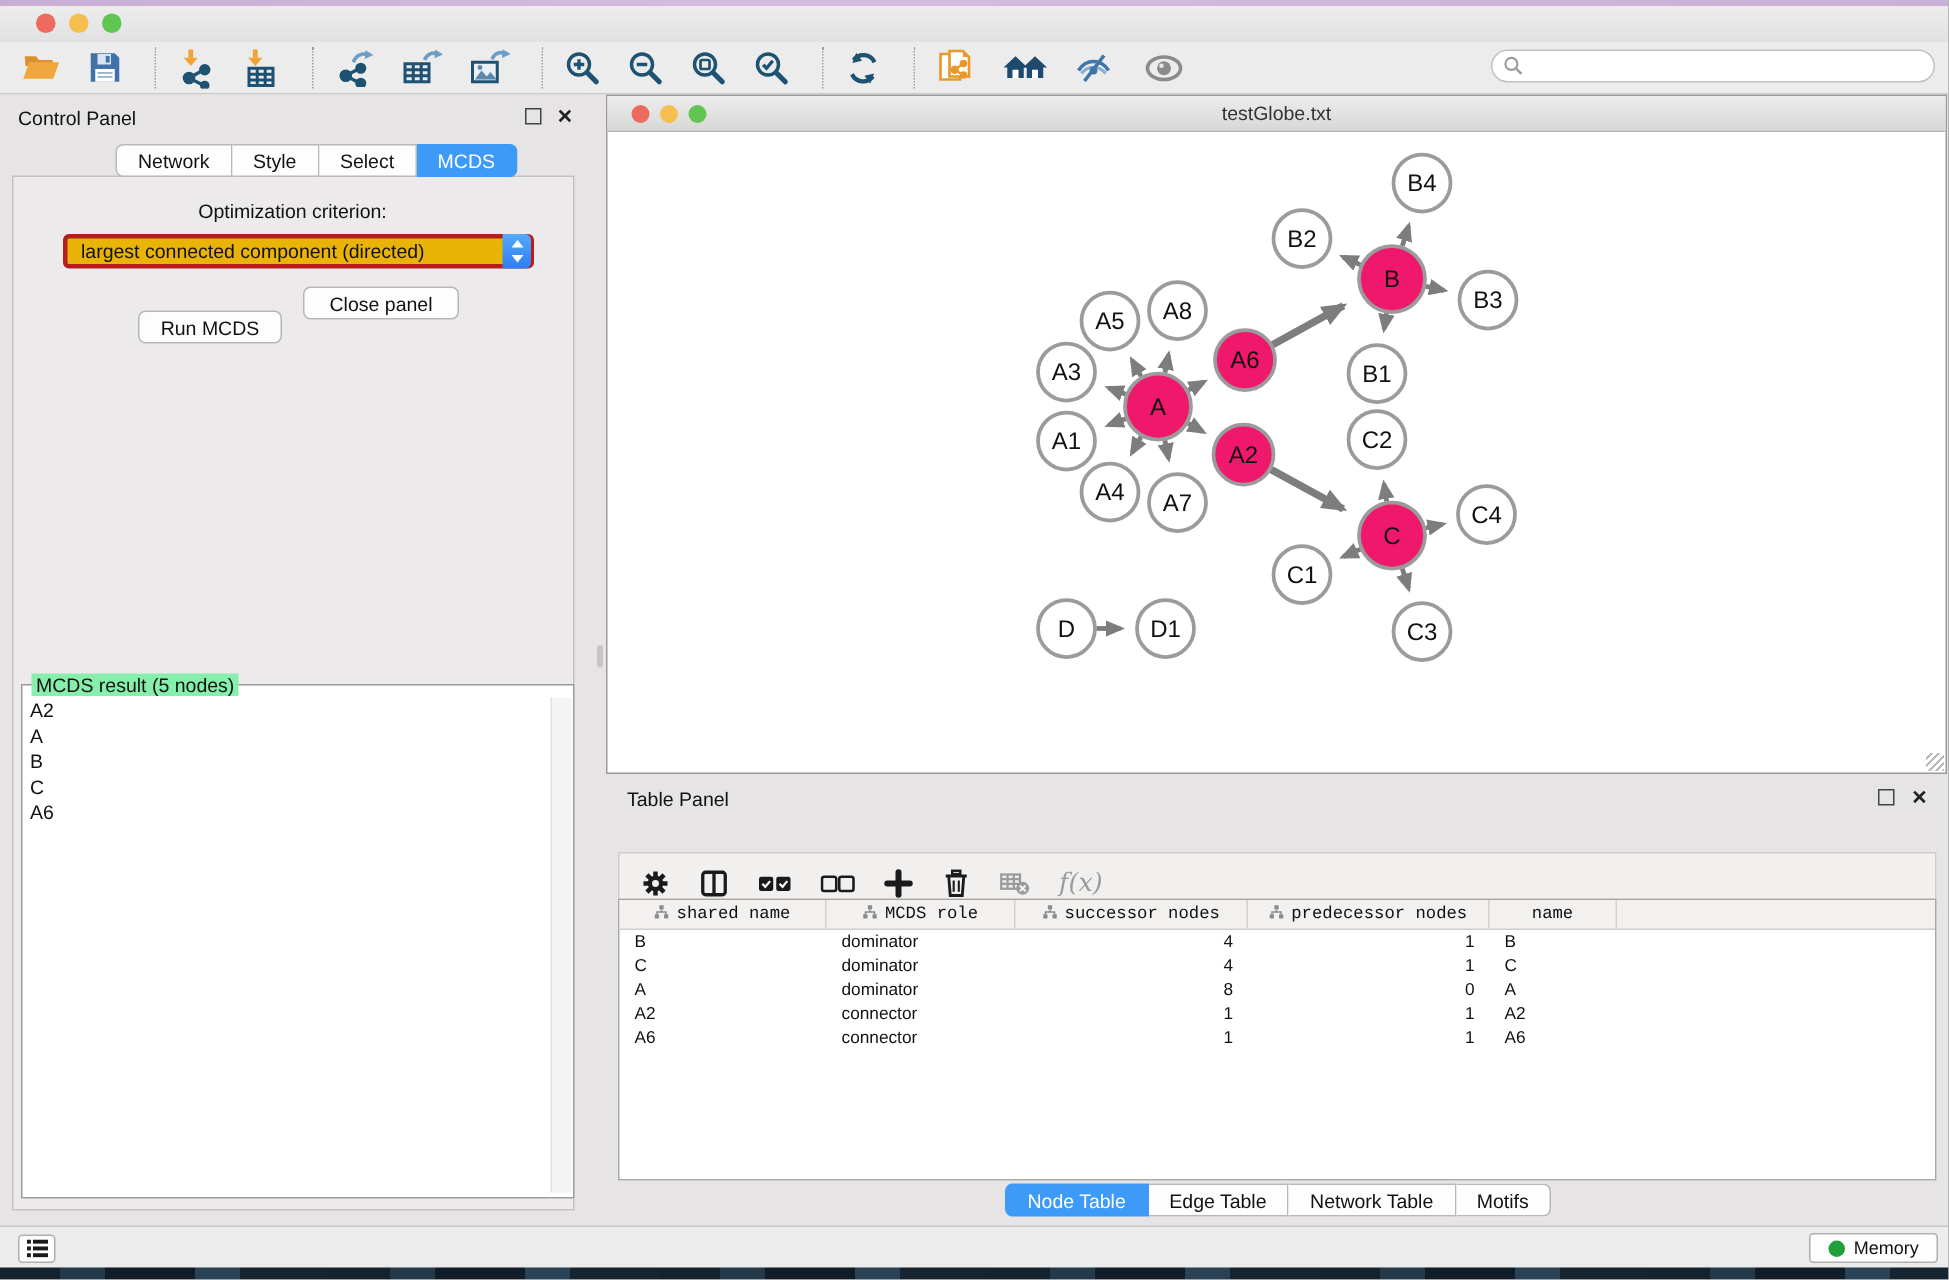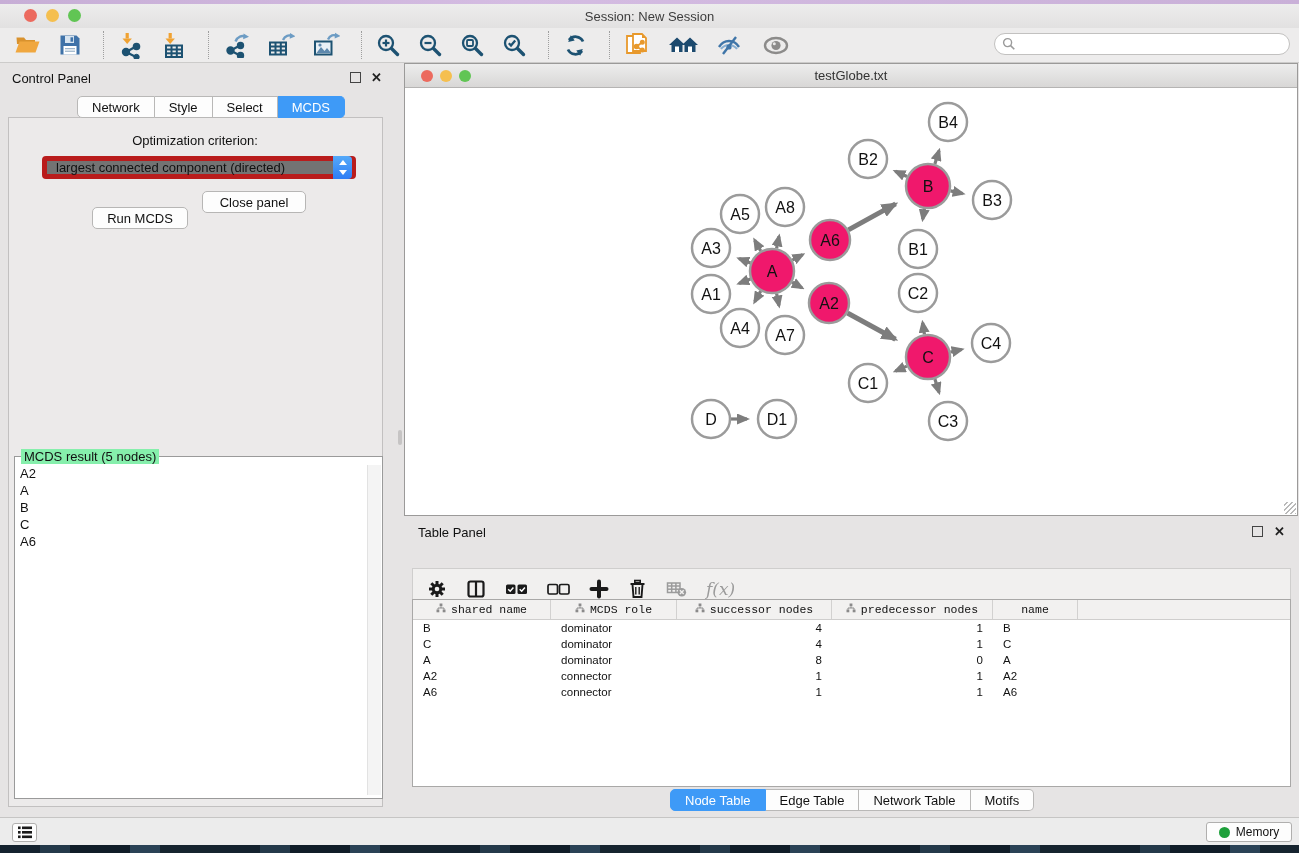--- a/index.html
+++ b/index.html
@@ -35,22 +35,22 @@
   .close-x { font-size:13px; font-weight:bold; color:#222; line-height:11px; }
   #cp-inner { left:8px; top:54px; width:375px; height:690px; background:#eceaea; border:1px solid #c2c0c0; }
   .tabrow { display:flex; }
   #cp-tabs { left:77px; top:33px; height:22px; z-index:3; }
   .tab { height:22px; border:1px solid #b9b8b7; border-left:none; background:#fdfdfd;
     font-size:13px; color:#111; display:flex; align-items:center; justify-content:center; padding:0 14px; }
   .tab.first { border-left:1px solid #b9b8b7; border-radius:5px 0 0 5px; }
   .tab.last { border-radius:0 5px 5px 0; }
   .tab.selected { background:#3e9af7; color:#fff; border-color:#3e9af7; }
   #opt-label { left:0; top:70px; width:390px; text-align:center; font-size:13px; color:#111; }
-  #criterion-select { left:42px; top:93px; width:314px; height:23px; background:#737373;
-    border:5px solid #b91c1c; border-radius:4px; display:flex; align-items:center; cursor:default; }
+  #criterion-select { left:42px; top:93px; width:314px; height:23px; background:#eab308;
+    border:3px solid #b91c1c; border-radius:4px; display:flex; align-items:center; cursor:default; }
   #criterion-value { padding-left:9px; font-size:13px; color:#111; flex:1; }
   #select-stepper { width:19px; height:23px; margin-right:-1px; border-radius:0 4px 4px 0;
     background:linear-gradient(#55aaf9,#2e7df5); position:relative; }
   #select-stepper:before, #select-stepper:after { content:""; position:absolute; left:5.5px;
     border-left:4px solid transparent; border-right:4px solid transparent; }
   #select-stepper:before { top:4px; border-bottom:5px solid #fff; }
   #select-stepper:after { bottom:4px; border-top:5px solid #fff; }
   .mac-btn { height:22px; background:#fdfdfd; border:1px solid #b7b6b5; border-radius:5px;
     font-size:13px; color:#111; display:flex; align-items:center; justify-content:center; cursor:default; }
   #run-btn { left:92px; top:144px; width:96px; }
@@ -104,21 +104,20 @@
 <body>
 
 <div id="root">
 
   <div class="abs" id="desktop-strip-top"></div>
 
   <div class="abs" id="titlebar">
     <div class="abs tl" style="left:24px;background:#ec6a5e;"></div>
     <div class="abs tl" style="left:46px;background:#f5bf4f;"></div>
     <div class="abs tl" style="left:68px;background:#61c554;"></div>
-    <div class="abs" id="app-title">Session: New Session</div>
   </div>
 
   <div class="abs" id="main-toolbar">
     <span class="tbi">
       <svg width="27" height="26" viewBox="0 0 27 26">
           <path d="M2.5 5.5h7.5l2 2.5h9v4h-18z" fill="#d9922e"></path>
           <path d="M1.5 20.5L5.5 9.5h20l-4 11z" fill="#f0a73f"></path>
         </svg>
     </span>
     <span class="tbi">

